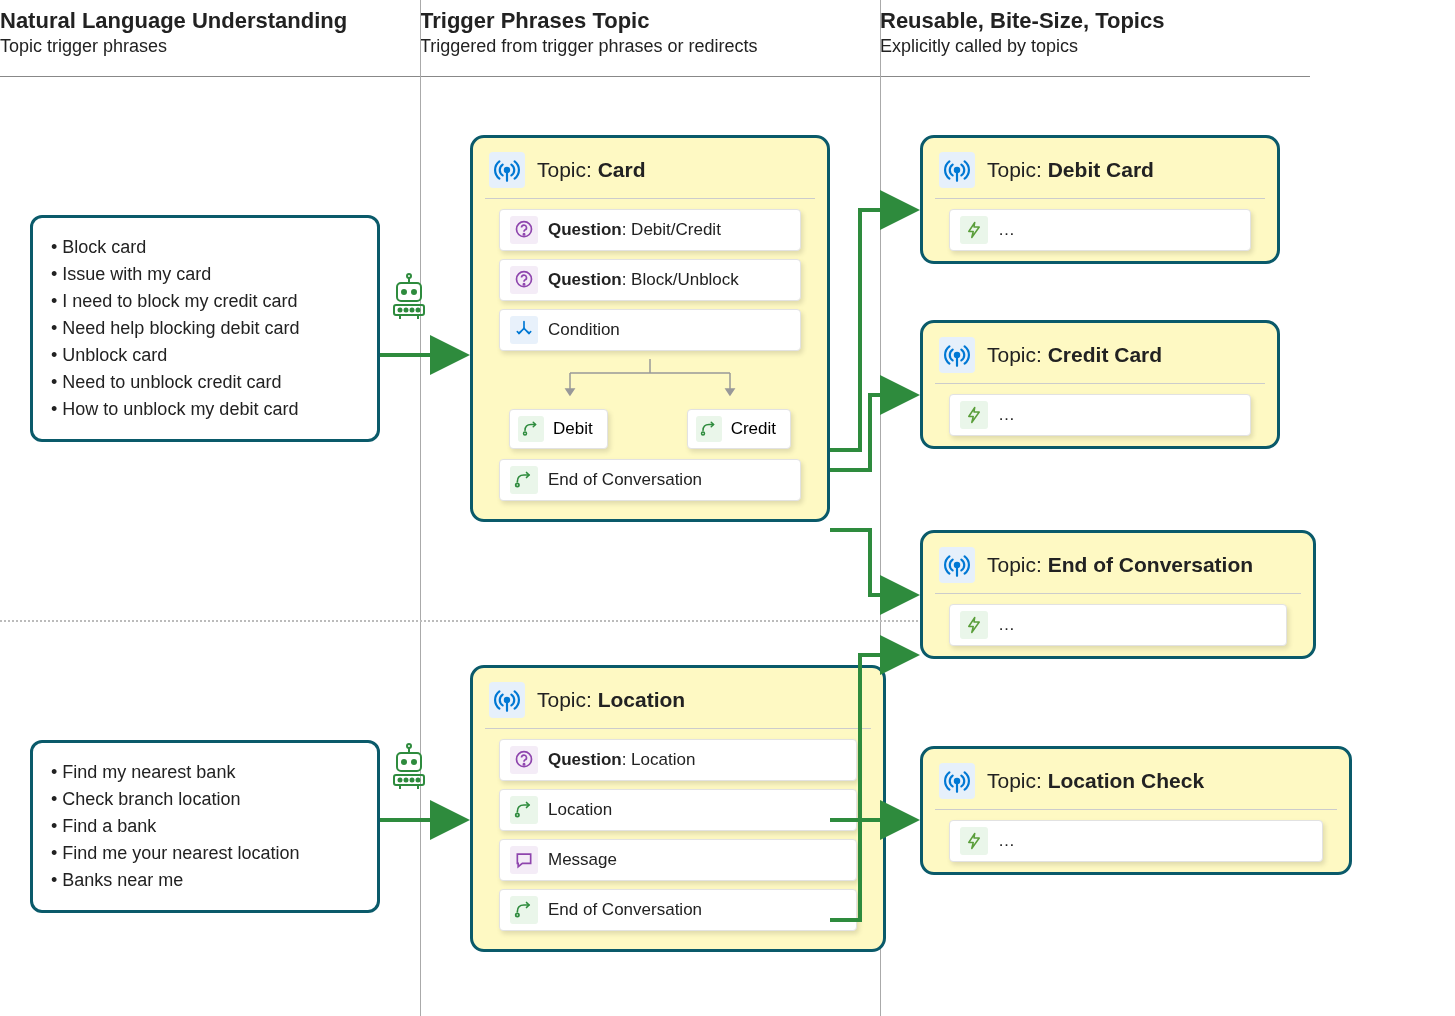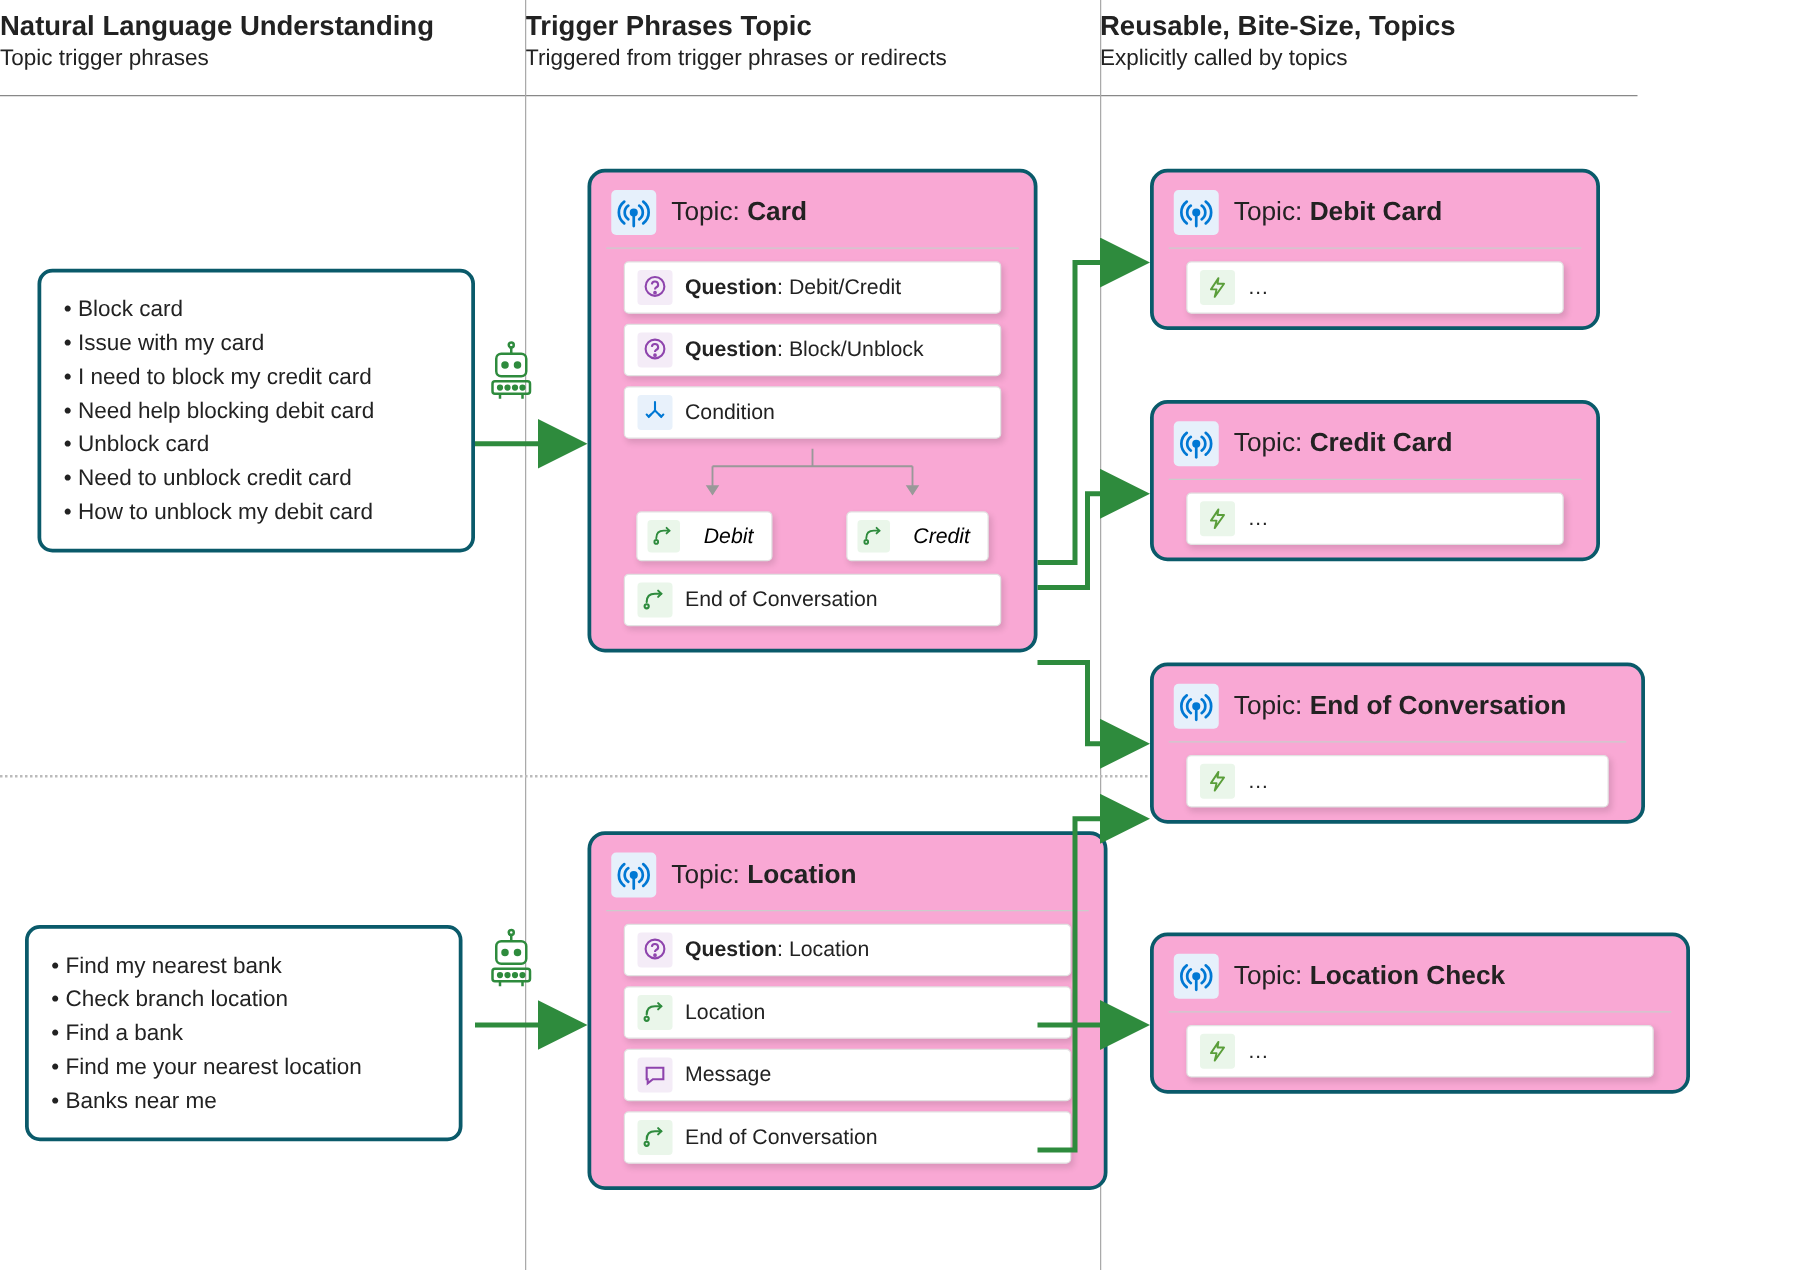--- a/index.html
+++ b/index.html
@@ -16,42 +16,42 @@
 .phrase-box {
   position: absolute; border: 3px solid #0a5a6a; border-radius: 12px;
   background: #fff; padding: 16px 18px;
 }
 .phrase-box ul { list-style: none; }
 .phrase-box li { font-size: 18px; color: #222; line-height: 1.5; }
 .phrase-box li::before { content: "• "; }
 
 .topic-card {
   position: absolute; border: 3px solid #0a5a6a; border-radius: 14px;
-  background: #f9a8d4; padding: 10px;
+  background: #fef9c3; padding: 10px;
 }
 .topic-head { display: flex; align-items: center; gap: 12px; padding: 4px 6px 10px 6px; }
 .topic-head .icon-box { width: 36px; height: 36px; background: #e6f0fb; border-radius: 4px; display: flex; align-items: center; justify-content: center; }
 .topic-head .title { font-size: 21px; font-weight: 400; color: #222; }
 .topic-head .title b { font-weight: 600; }
 .topic-divider { border-top: 1px solid #ccc; margin: 0 2px 10px 2px; }
 
 .node-row {
   display: flex; align-items: center; gap: 10px;
   background: #fff; border: 1px solid #e2e2e2; border-radius: 4px;
   padding: 6px 10px; margin-bottom: 8px;
   box-shadow: 2px 3px 5px rgba(0,0,0,0.12);
 }
 .node-row .icon-box { width: 28px; height: 28px; display: flex; align-items: center; justify-content: center; border-radius: 3px; flex-shrink: 0; }
 .ic-purple { background: #f4ecf7; }
 .ic-blue { background: #e8f1fb; }
 .ic-green { background: #eaf6ea; }
 .node-row .label { font-size: 17px; color: #222; }
 .node-row .label b { font-weight: 600; }
 
-.small-row { display: inline-flex; align-items: center; gap: 19px; background: #fff; border: 1px solid #e2e2e2; border-radius: 4px; padding: 6px 14px 6px 8px; box-shadow: 2px 3px 5px rgba(0,0,0,0.12); font-style: italic; }
+.small-row { display: inline-flex; align-items: center; gap: 9px; background: #fff; border: 1px solid #e2e2e2; border-radius: 4px; padding: 6px 14px 6px 8px; box-shadow: 2px 3px 5px rgba(0,0,0,0.12); }
 .small-row .icon-box { width: 26px; height: 26px; background: #eaf6ea; border-radius: 3px; display:flex;align-items:center;justify-content:center;}
 .small-row .label { font-size: 17px; }
 
 .branch-wrap { display: flex; justify-content: space-between; padding: 0 10px; margin-bottom: 10px; position: relative; }
 
 .arrow { position: absolute; pointer-events: none; }
 
 .bot-icon { position: absolute; }
 
 svg { overflow: visible; }
@@ -105,21 +105,21 @@
         <line x1="12" y1="40" x2="12" y2="44"></line>
         <line x1="30" y1="40" x2="30" y2="44"></line>
     <circle cx="12" cy="35" r="1.5" fill="#2e8b3d"></circle>
         <circle cx="18" cy="35" r="1.5" fill="#2e8b3d"></circle>
         <circle cx="24" cy="35" r="1.5" fill="#2e8b3d"></circle>
         <circle cx="30" cy="35" r="1.5" fill="#2e8b3d"></circle>
   </g>
     </svg>
 </div>
 
-<div class="phrase-box" style="left:20px; top:740px; width:350px">
+<div class="phrase-box" style="left:30px; top:740px; width:350px">
   <ul>
     <li>Find my nearest bank</li>
     <li>Check branch location</li>
     <li>Find a bank</li>
     <li>Find me your nearest location</li>
     <li>Banks near me</li>
   </ul>
 </div>
 
 <div class="bot-icon" style="left:388px; top:745px">

